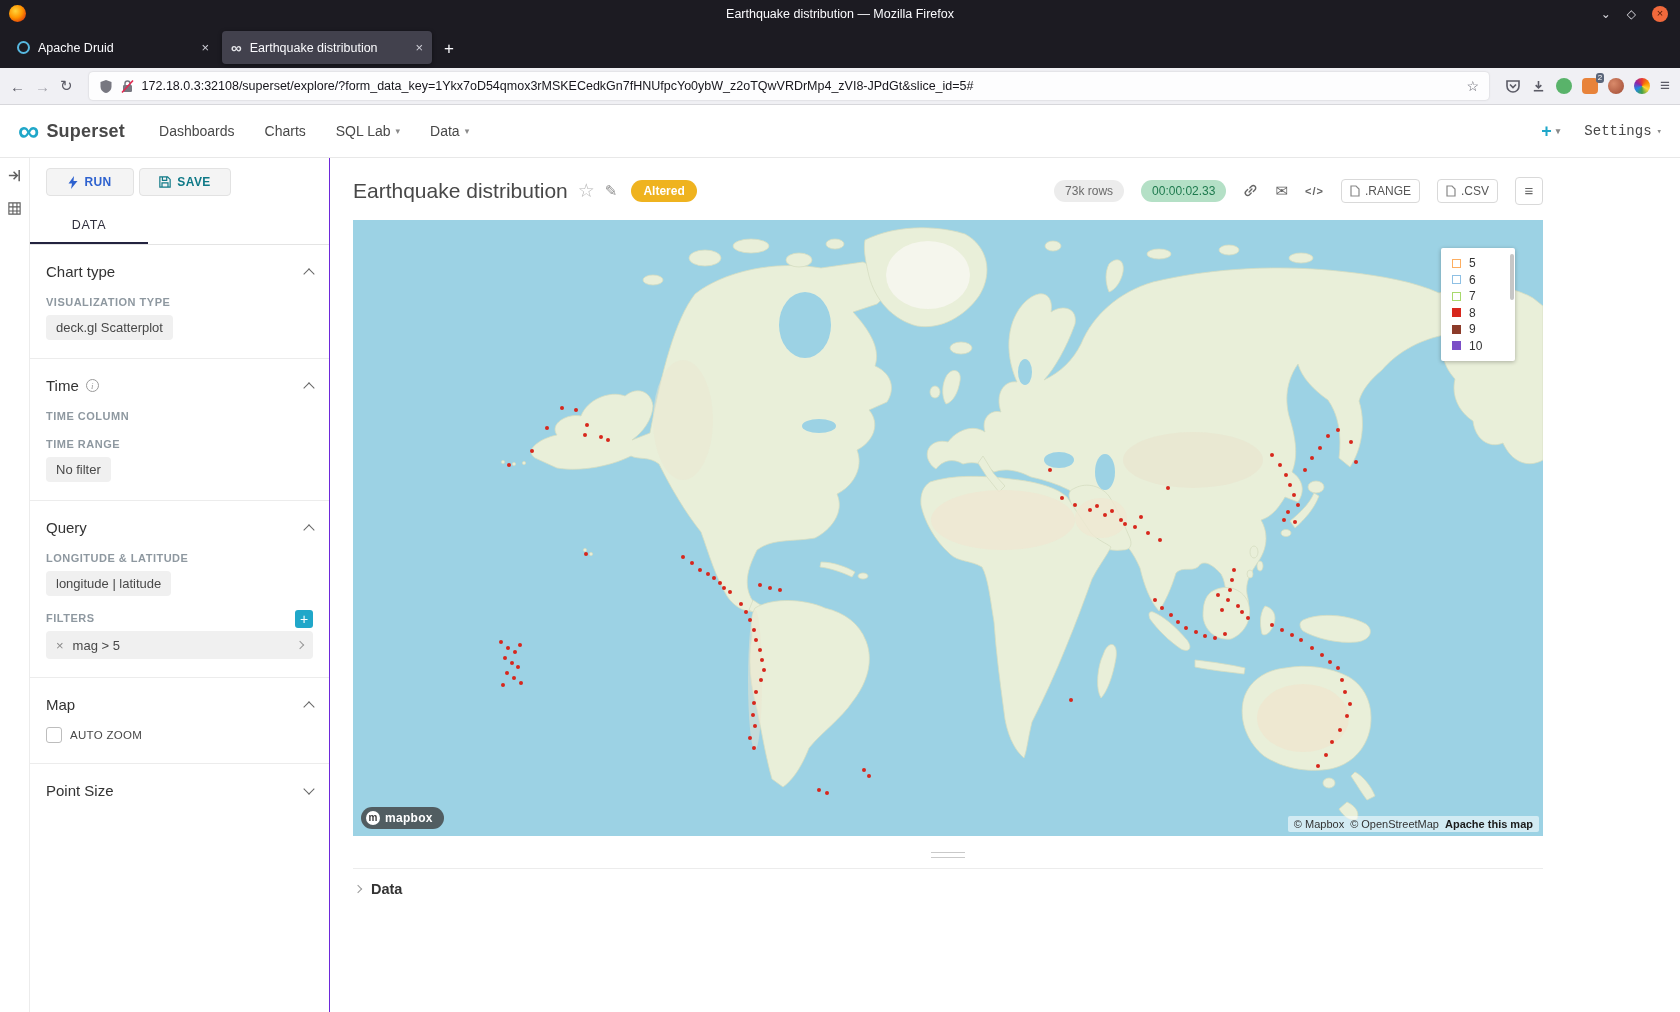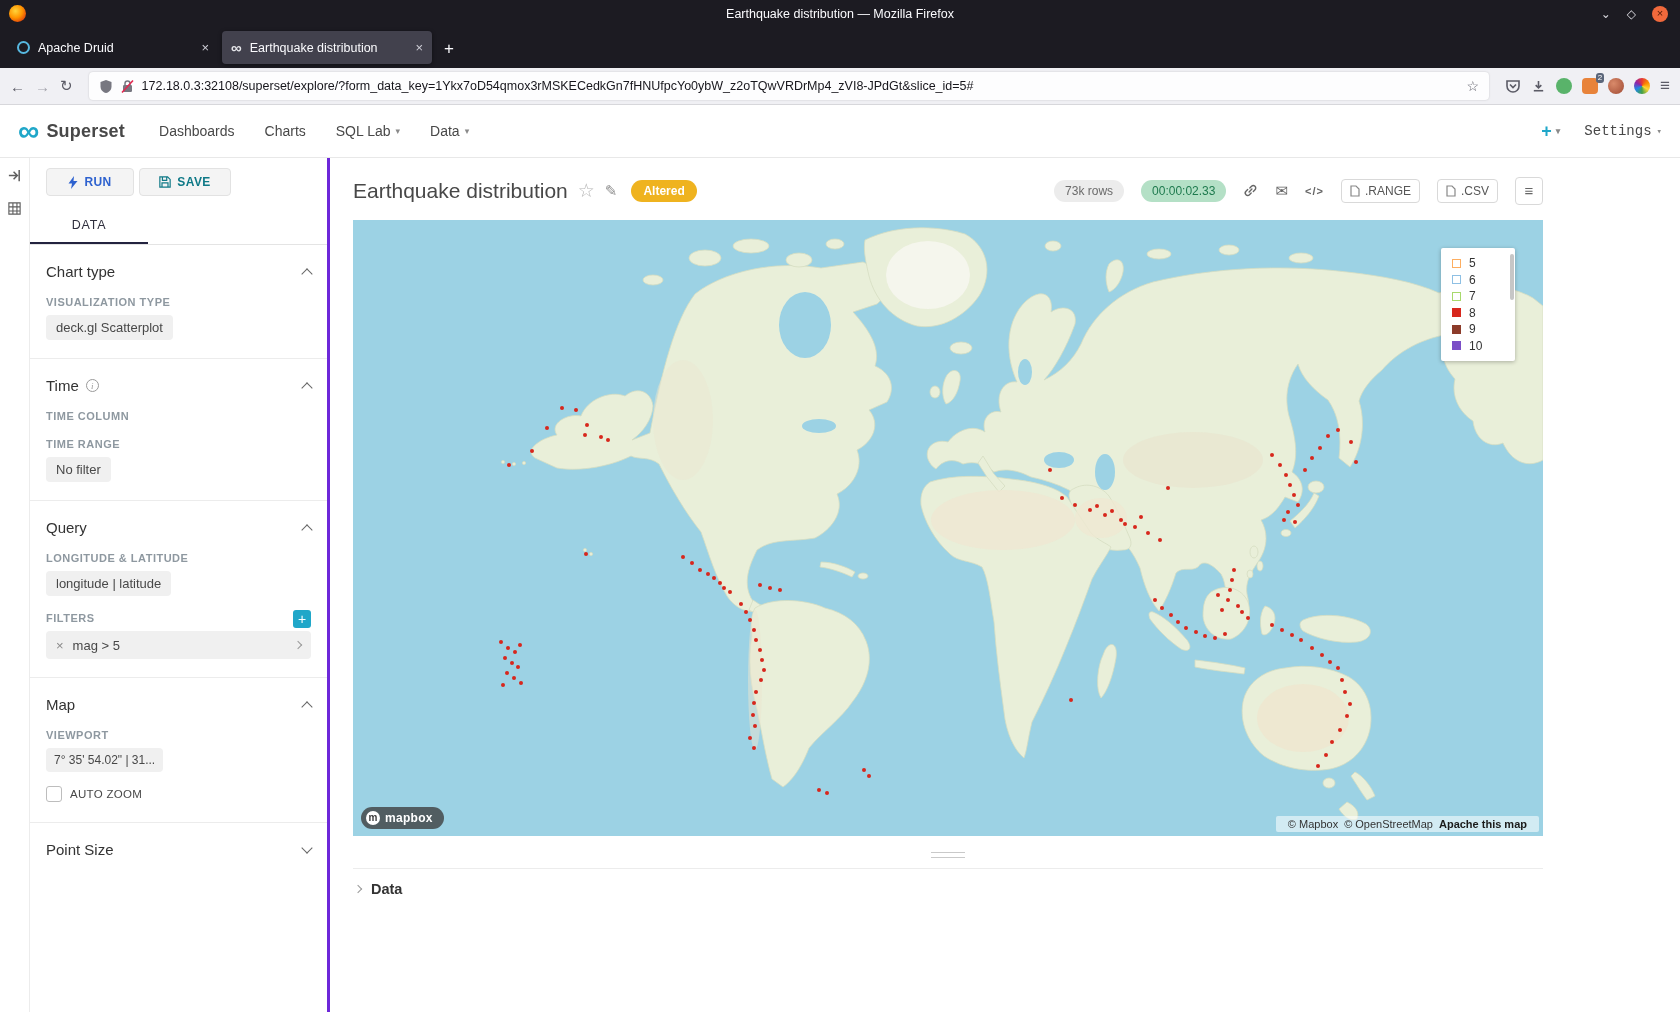--- a/index.html
+++ b/index.html
@@ -53,21 +53,21 @@
   .caret { color:#8a8a8a; font-size:9px; }
   .header-right { margin-left:auto; display:flex; align-items:center; gap:24px; }
   .plus-dd { color:#20a7c9; font-size:18px; font-weight:bold; display:flex; align-items:center; gap:4px; }
   .settings { font-size:14px; color:#484848; display:flex; align-items:center; gap:5px;font-family:Liberation Mono, monospace; }
 
   
   .workspace { display:flex; height:854px; }
   .collapse-strip { width:30px; border-right:1px solid #ececec; display:flex; flex-direction:column;
     align-items:center; padding-top:10px; gap:14px; }
 
-  .control-panel { width:300px; border-right:3px solid #6d28d9; padding:10px 16px 0; overflow:hidden; font-size:13px; }
+  .control-panel { width:300px; border-right:1px solid #6d28d9; padding:10px 16px 0; overflow:hidden; font-size:13px; }
   .runsave { display:flex; gap:5px; }
   .btn-lite { height:28px; background:#f4f4f4; border:1px solid #e2e2e2; border-radius:4px; display:flex;
     align-items:center; justify-content:center; gap:6px; font-size:12px; font-weight:bold; letter-spacing:.4px; }
   .btn-run { width:88px; color:#2e62cf; }
   .btn-save { width:92px; color:#0f7987; }
   .tabs-row { margin:14px -16px 0; border-bottom:1px solid #e4e4e4; }
   .tab-data { width:118px; text-align:center; font-size:12.5px; letter-spacing:.8px; color:#2f2f3d;
     padding:8px 0 10px; border-bottom:2px solid #23233f; }
   .divider { height:1px; background:#ececec; margin:18px -16px 0; }
   .section-head { display:flex; align-items:center; justify-content:space-between; margin-top:18px; }
@@ -126,21 +126,21 @@
   .legend-row { display:flex; align-items:center; gap:8px; height:16.5px; }
   .legend-swatch { width:9px; height:9px; flex:none; }
   .legend-label { font-size:12px; color:#333; line-height:1; }
   .legend-scrollbar { position:absolute; right:1px; top:6px; width:4px; height:46px; background:#c6c6c6; border-radius:2px; }
   .mapbox-logo { position:absolute; left:8px; bottom:7px; height:22px; background:rgba(60,60,60,.78); border-radius:11px;
     display:flex; align-items:center; gap:5px; padding:0 11px 0 5px; }
   .mb-circle { width:14px; height:14px; border-radius:50%; background:#fff; color:#3c3c3c; font-size:10px; font-weight:bold;
     display:grid; place-items:center; line-height:1; }
   .mb-text { color:#fff; font-size:12px; font-weight:bold; letter-spacing:.3px; }
   .map-attrib { position:absolute; right:4px; bottom:4px; font-size:11px; color:#333; background:rgba(255,255,255,.55);
-    padding:2px 12px; border-radius:2px; display:flex; gap:6px; }
+    padding:2px 6px; border-radius:2px; display:flex; gap:6px; }
   .attrib-strong { font-weight:bold; color:#1b1b1b; }
 
   .handle-row { width:1190px; display:flex; justify-content:center; padding:16px 0 10px; }
   .grip { width:34px; height:6px; border-top:1px solid #c9c9c9; border-bottom:1px solid #c9c9c9; }
   .data-section { width:1190px; border-top:1px solid #ececec; padding:12px 2px; display:flex; align-items:center; gap:10px; }
   .data-title { font-size:14.5px; font-weight:bold; color:#333; }
 </style>
 <title>Earthquake distribution — Mozilla Firefox</title></head>
 <body>
 
@@ -309,24 +309,20 @@
       <span class="chev right sm"></span>
     </div>
 
     <div class="divider"></div>
 
     <div class="section-head">
       <span class="sec-title">Map</span>
       <span class="chev up"></span>
     </div>
     <div class="two-col">
-      <div>
-        <span class="mini-label">VIEWPORT</span>
-        <span class="chip" style="font-size:12px;padding:5px 8px;">7° 35' 54.02" | 31...</span>
-      </div>
     </div>
     <div style="margin-top:14px;">
       <label class="checkbox">
         <span class="cb-box empty"></span>
         <span class="cb-label">AUTO ZOOM</span>
       </label>
     </div>
 
     <div class="divider"></div>
 

